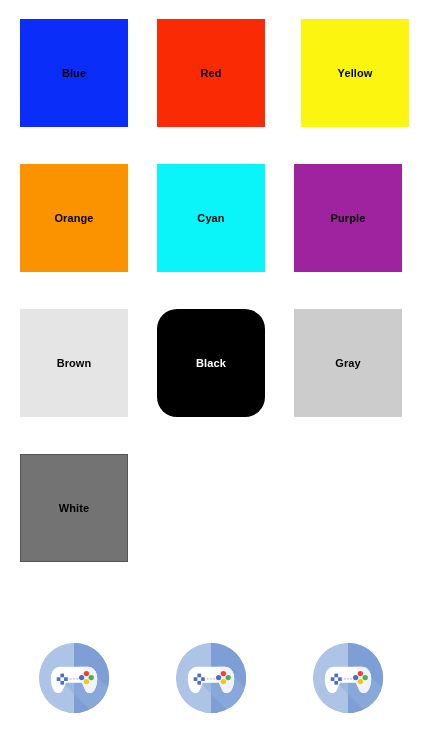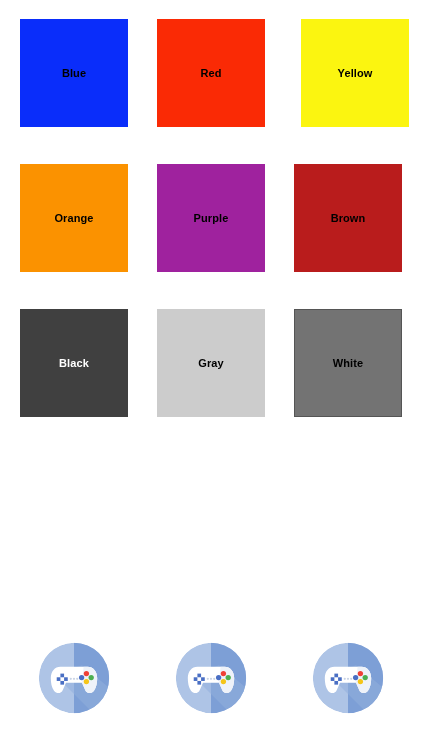--- a/index.html
+++ b/index.html
@@ -84,27 +84,30 @@
     </div>
     <div class="swatch" style="background: rgb(250, 42, 5); align-items: center;">
       <span class="swatch-label" style="color: rgb(0, 0, 0);">Red</span>
     </div>
     <div class="swatch" style="background: rgb(251, 245, 16); margin-left: 7px;">
       <span class="swatch-label" style="color: rgb(0, 0, 0);">Yellow</span>
     </div>
     <div class="swatch" style="background: rgb(251, 146, 0);">
       <span class="swatch-label" style="color: rgb(0, 0, 0);">Orange</span>
     </div>
+    <div class="swatch" style="background: rgb(10, 245, 250);">
+      <span class="swatch-label" style="color: rgb(0, 0, 0);">Cyan</span>
+    </div>
     <div class="swatch" style="background: rgb(159, 34, 158);">
       <span class="swatch-label" style="color: rgb(0, 0, 0);">Purple</span>
     </div>
-    <div class="swatch" style="background: #b91c1c;">
+    <div class="swatch" style="background: #e5e5e5;">
       <span class="swatch-label" style="color: rgb(0, 0, 0);">Brown</span>
     </div>
-    <div class="swatch" style="background: #404040;">
+    <div class="swatch" style="background: #000000; border-radius: 20px;">
       <span class="swatch-label" style="color: rgb(255, 255, 255);">Black</span>
     </div>
     <div class="swatch" style="background: rgb(204, 204, 204);">
       <span class="swatch-label" style="color: rgb(0, 0, 0);">Gray</span>
     </div>
     <div class="swatch" style="background: #737373; border: 1px solid rgb(85, 85, 85);">
       <span class="swatch-label" style="color: rgb(0, 0, 0);">White</span>
     </div>
   </div>
 

